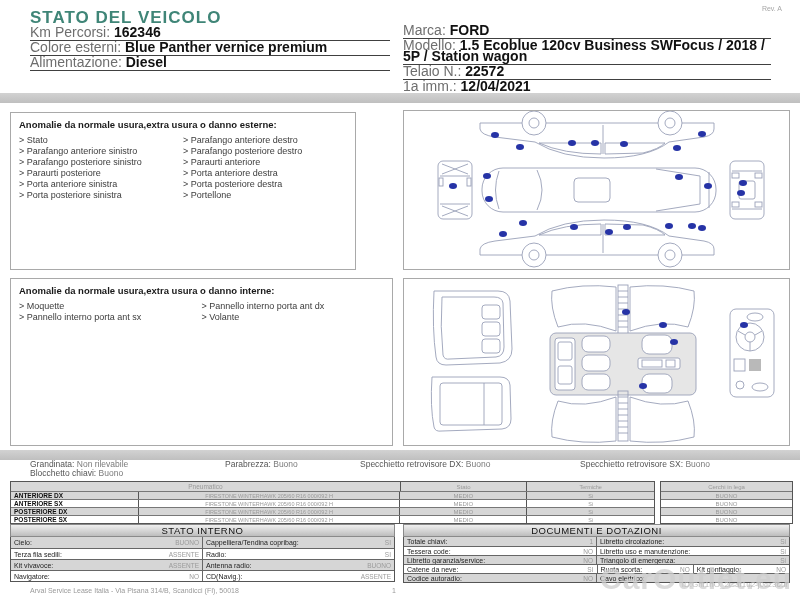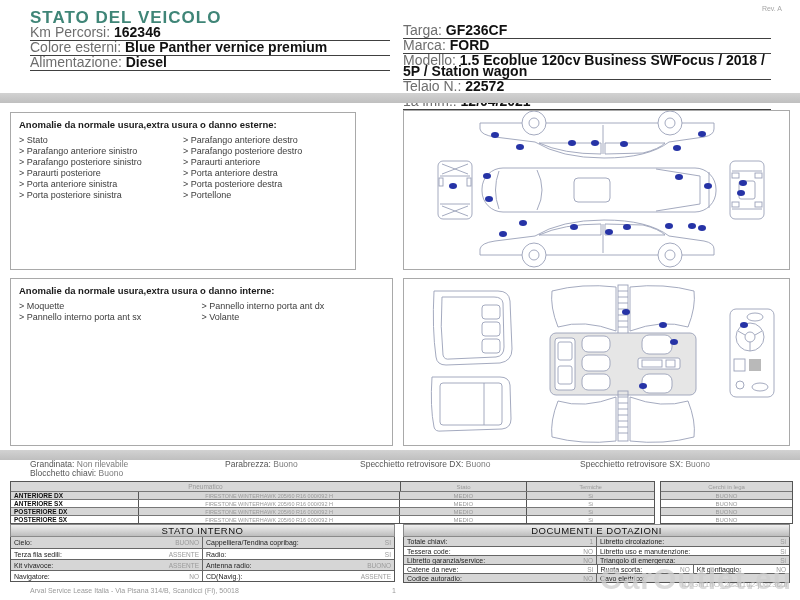--- a/index.html
+++ b/index.html
@@ -88,21 +88,20 @@
   <div class="title">STATO DEL VEICOLO</div>
   <div class="rev">Rev. A</div>
 
   <div id="info-left" class="info-block">
     <div class="info-row"><span class="lbl">Km Percorsi:</span> <span class="val">162346</span></div>
     <div class="info-row"><span class="lbl">Colore esterni:</span> <span class="val">Blue Panther vernice premium</span></div>
     <div class="info-row"><span class="lbl">Alimentazione:</span> <span class="val">Diesel</span></div>
   </div>
 
   <div id="info-right" class="info-block">
-    <div class="info-row"><span class="lbl">Targa:</span> <span class="val">GF236CF</span></div>
     <div class="info-row"><span class="lbl">Marca:</span> <span class="val">FORD</span></div>
     <div class="info-row"><span class="lbl">Modello:</span> <span class="val">1.5 Ecoblue 120cv Business SWFocus / 2018 / 5P / Station wagon</span></div>
     <div class="info-row"><span class="lbl">Telaio N.:</span> <span class="val">22572</span></div>
     <div class="info-row"><span class="lbl">1a imm.:</span> <span class="val">12/04/2021</span></div>
   </div>
 
   <div id="band1" class="band"></div>
 
   <div id="ext-anoms" class="panel">
     <div class="panel-title">Anomalie da normale usura,extra usura o danno esterne:</div>

